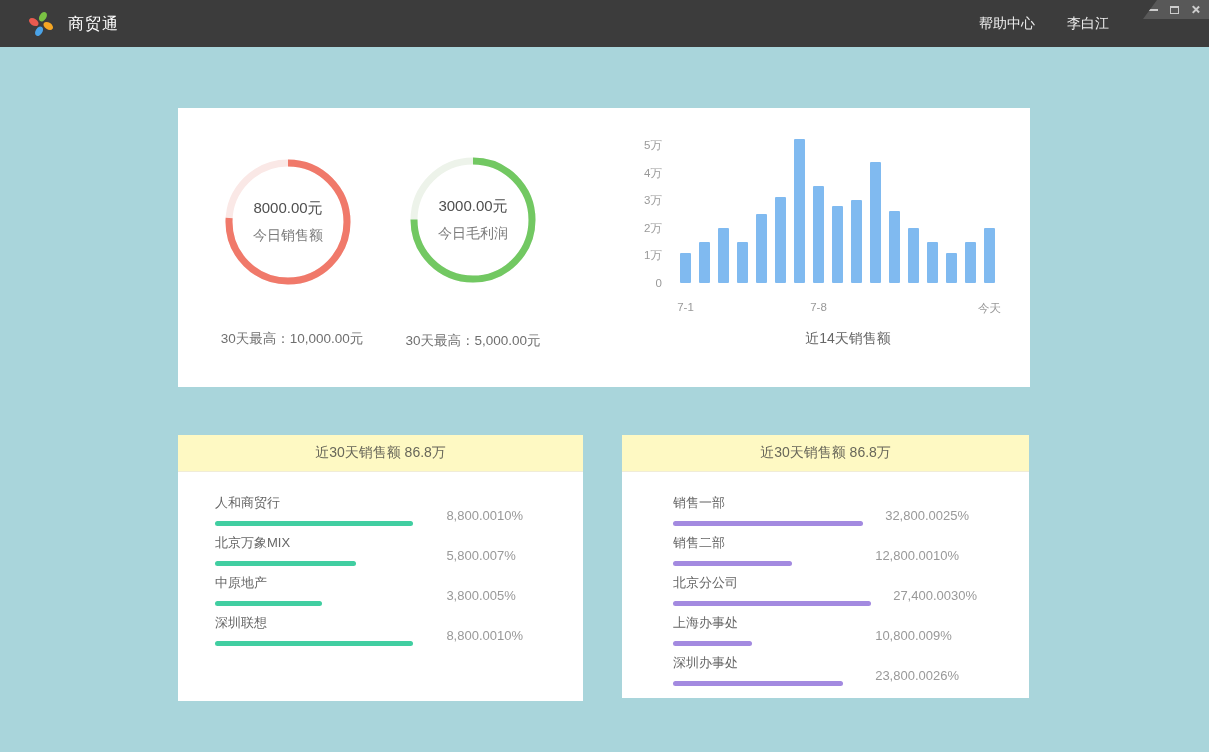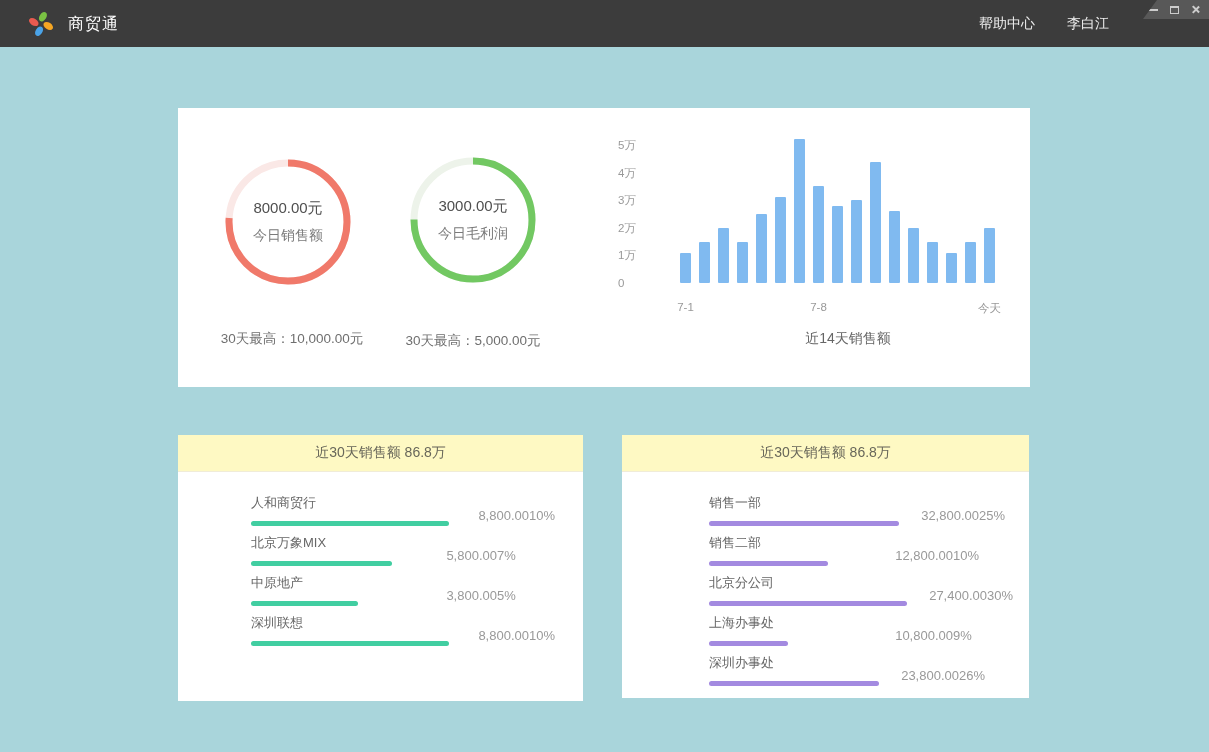--- a/index.html
+++ b/index.html
@@ -33,35 +33,35 @@
   .donut { position:absolute; width:130px; height:130px; }
   .donut svg { transform:rotate(-90deg); }
   .donut-center { position:absolute; left:0; top:0; width:130px; height:130px;
                   display:flex; flex-direction:column; align-items:center; justify-content:center; gap:9px; }
   .donut-value { font-size:15px; color:#4f4f4f; }
   .donut-label { font-size:14px; color:#7a7a7a; }
   .donut-max { position:absolute; font-size:13.5px; color:#6f6f6f; white-space:nowrap; transform:translateX(-50%); }
 
   
   .bc-yaxis { position:absolute; left:440px; top:0; width:44px; height:200px; }
-  .bc-ytick { position:absolute; right:0; width:44px; text-align:left; font-size:11.5px; color:#999999; transform:translateY(-50%); }
+  .bc-ytick { position:absolute; right:0; width:44px; text-align:right; font-size:11.5px; color:#999999; transform:translateY(-50%); }
   .bc-bars { position:absolute; left:502px; top:37px; height:138px; width:320px; display:flex; align-items:flex-end; gap:8px; }
   .bc-bar { width:11px; border-radius:1px; }
   .bc-xaxis { position:absolute; left:502px; top:193px; width:320px; height:16px; }
   .bc-xtick { position:absolute; font-size:11.5px; color:#999999; transform:translateX(-50%); white-space:nowrap; }
   .bc-title { position:absolute; left:540px; top:222px; width:260px; text-align:center; font-size:14px; color:#666666; }
 
   
   .rank-header { height:37px; background:#fef9c3; border-bottom:1px solid #f0ecd8;
                  display:flex; align-items:center; justify-content:center;
                  font-size:14px; color:#68675a; }
-  .rank-rows { padding-top:15px;margin-left:36px; }
+  .rank-rows { padding-top:15px; }
   .rank-row { display:flex; justify-content:space-between; align-items:flex-end; height:39px; margin-bottom:1px; }
   .card-rank-a .rank-row { padding-left:37px; padding-right:48px; }
-  .card-rank-b .rank-row { padding-left:51px; padding-right:38px; }
+  .card-rank-b .rank-row { padding-left:51px; padding-right:58px; }
   .rank-left { display:flex; flex-direction:column; justify-content:flex-end; }
   .rank-name { font-size:13px; color:#666666; margin-bottom:9px; }
   .rank-bar { height:5px; border-radius:3px; }
   .rank-right { display:flex; align-items:flex-end; padding-bottom:3px; }
   .rank-value { display:inline-block; width:80px; text-align:right; font-size:13px; color:#999999; }
   .rank-pct { display:inline-block; width:38px; text-align:left; font-size:13px; color:#999999; }
 </style>
 </head>
 <body>
 

